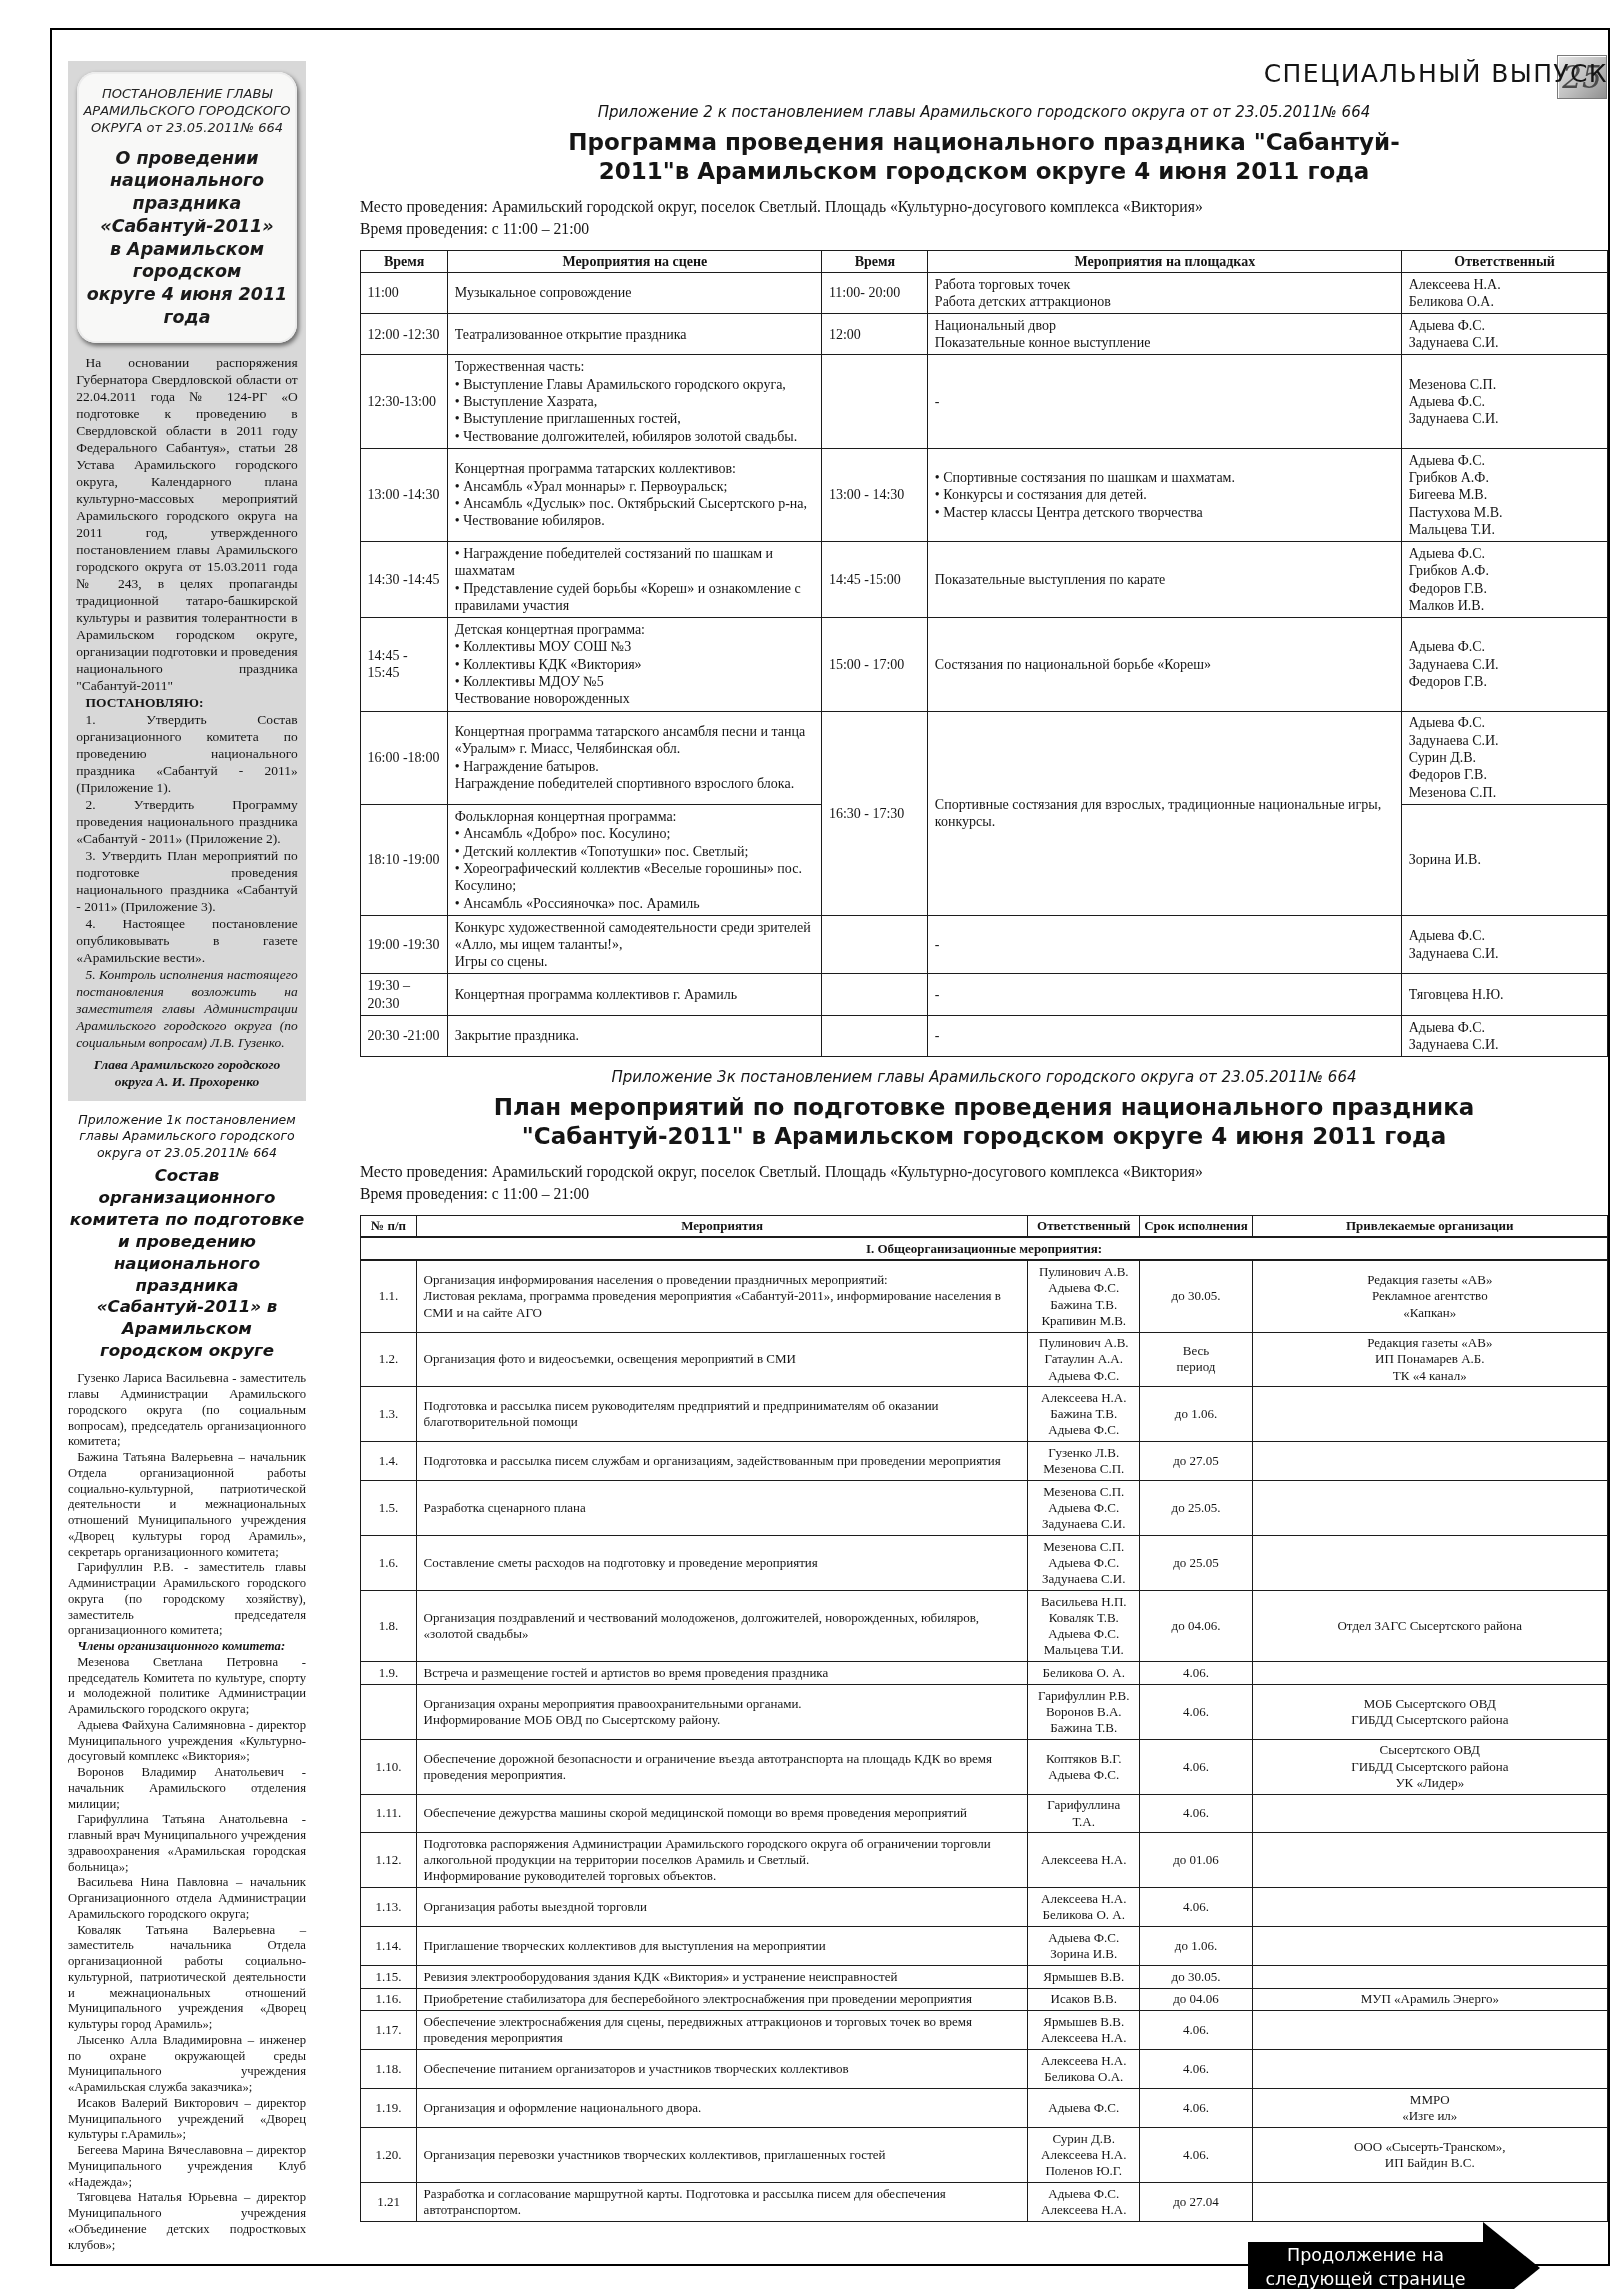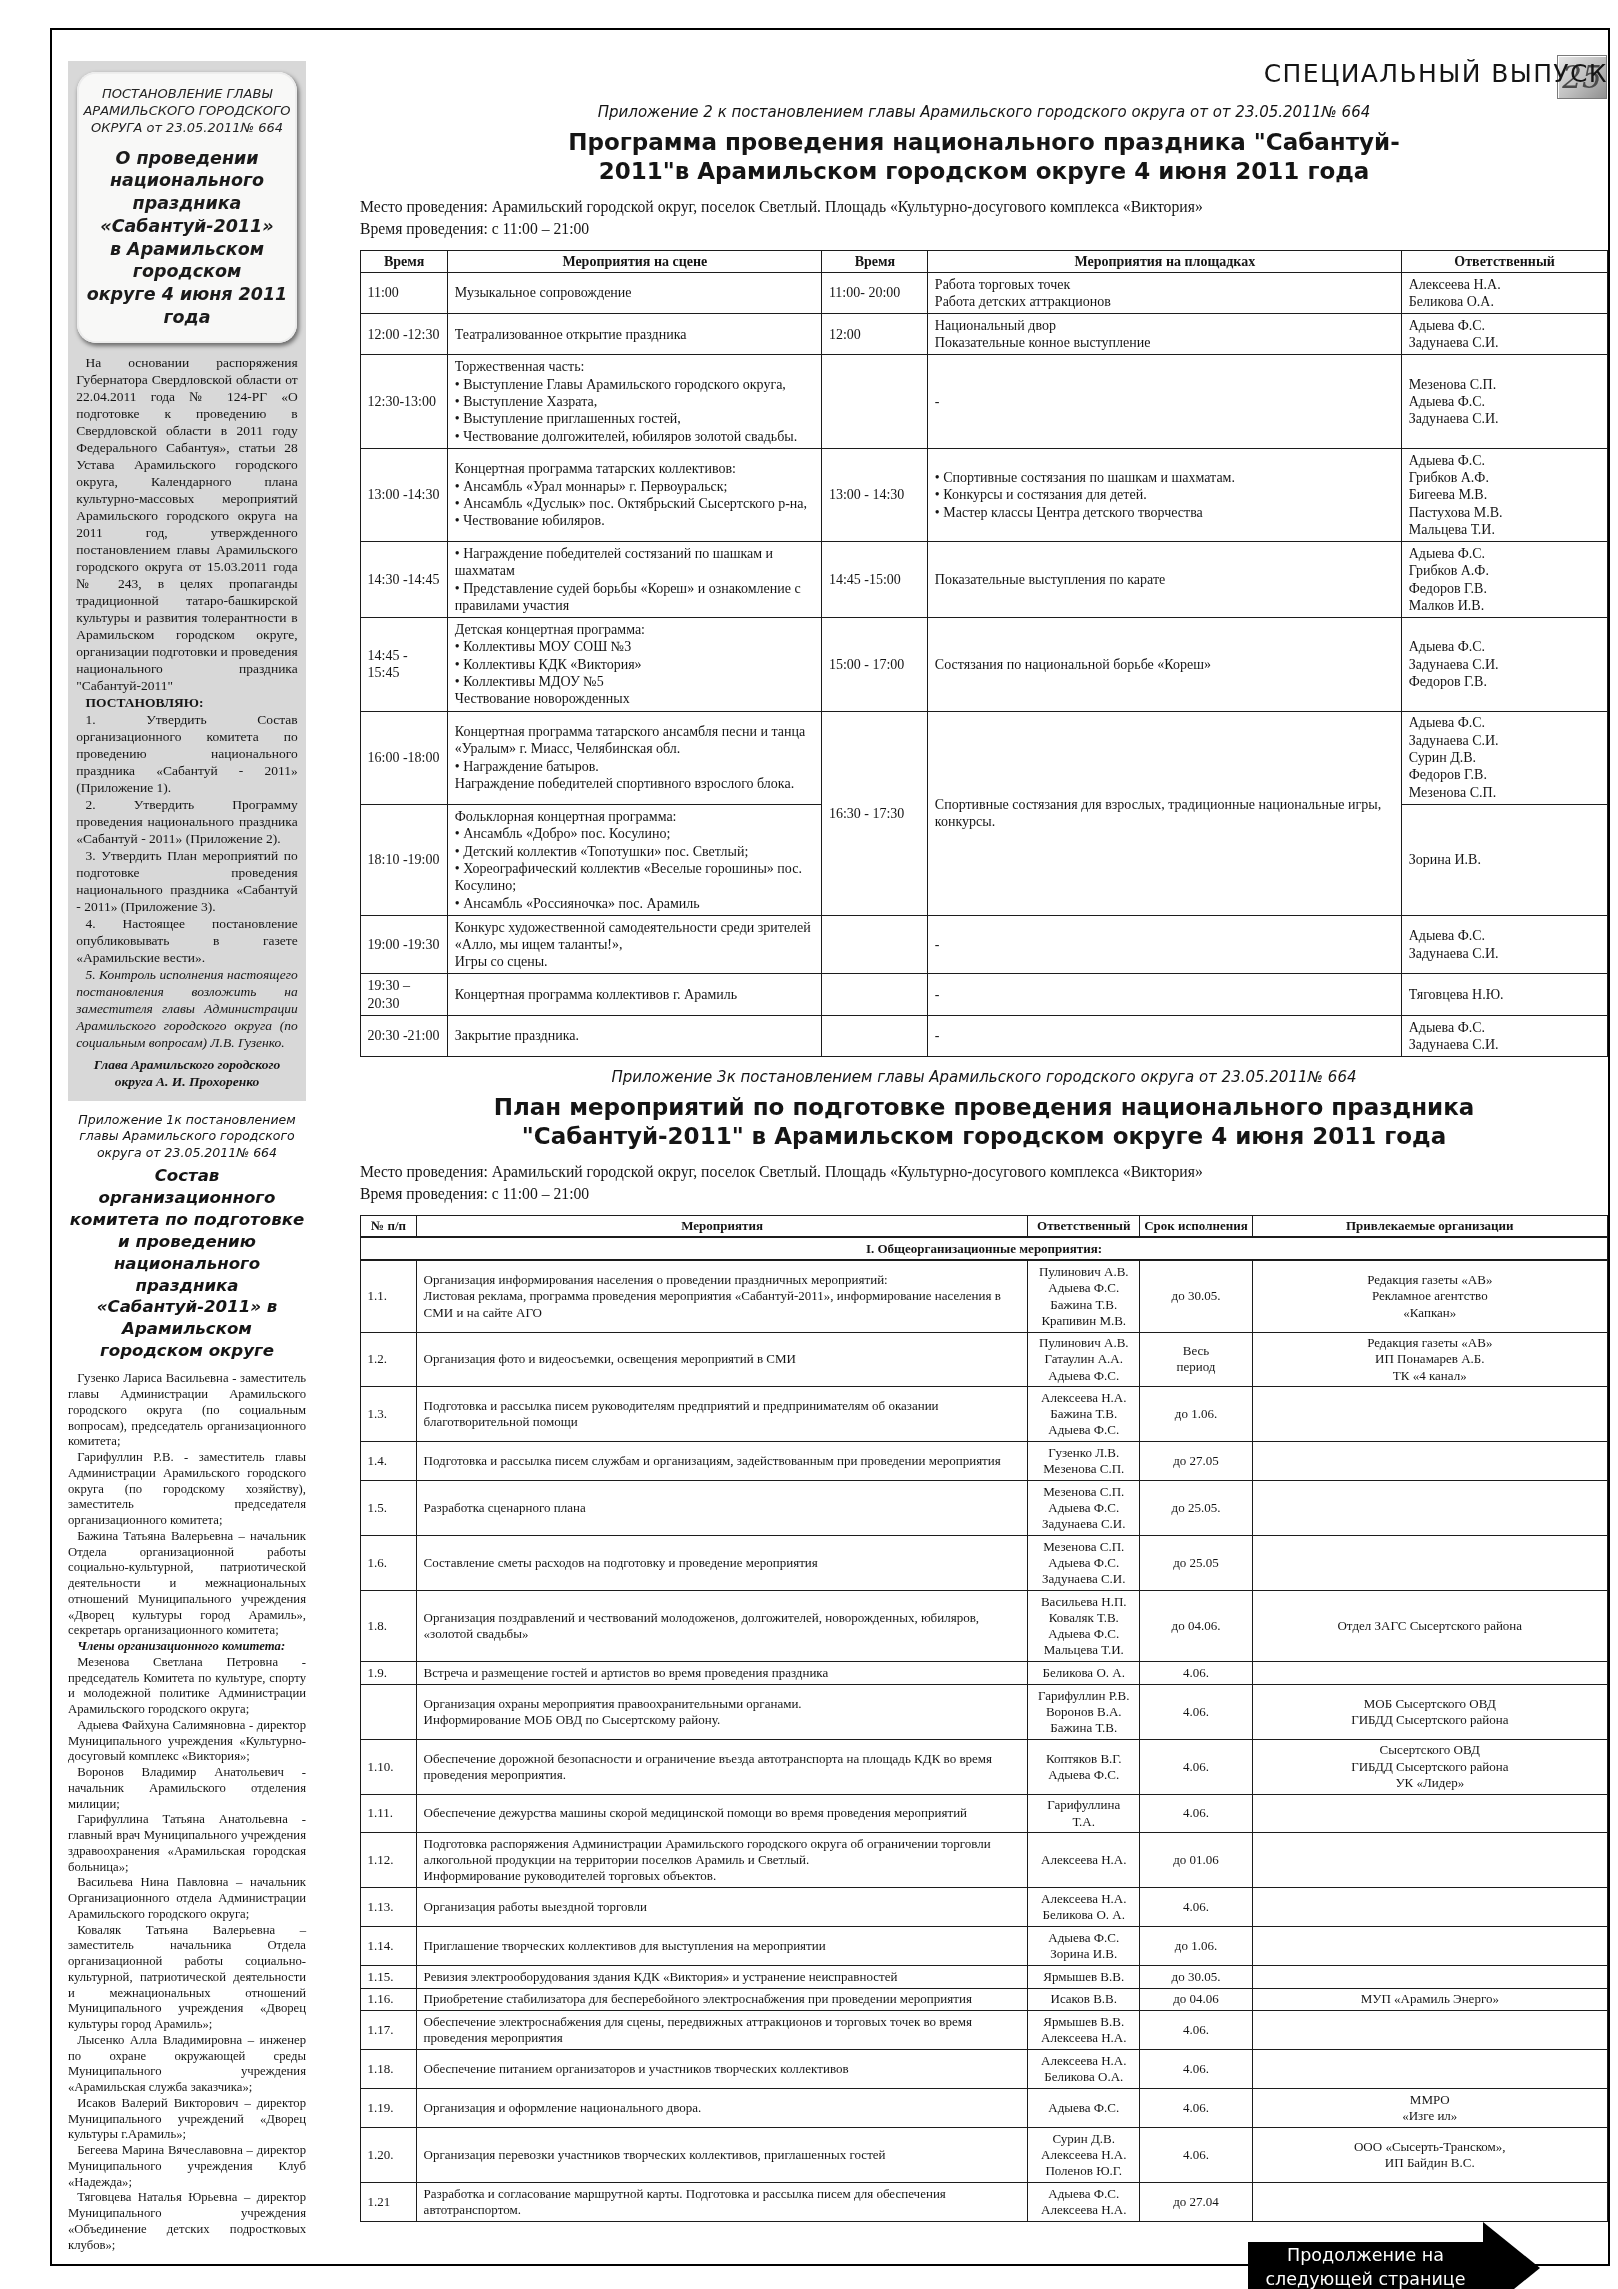--- a/index.html
+++ b/index.html
@@ -44,21 +44,21 @@
   .sect-title{font-family:"DejaVu Sans",sans-serif;font-weight:bold;font-size:23px;
               text-align:center;line-height:1.28;margin:5.5px 0 9.2px;white-space:pre-line;}
   .meta{font-size:15.7px;line-height:1.4;}
 
   table{border-collapse:collapse;width:100%;margin:10px 0 11px;table-layout:fixed;border-radius:22px;}
   td,th{border:1.5px solid #1c1c1c;padding:2.8px 6.5px;line-height:1.24;
         white-space:pre-line;vertical-align:middle;word-wrap:break-word;}
   th{font-weight:bold;text-align:center;padding:1.8px 2.8px;}
   #program-table td,#program-table th{font-size:14px;}
   #plan-table td,#plan-table th{font-size:13px;}
-  #plan-table td:nth-child(1){text-align:left;}
+  #plan-table td:nth-child(1){text-align:center;}
   #plan-table td:nth-child(3),#plan-table td:nth-child(4),#plan-table td:nth-child(5){text-align:center;}
   #plan-table td.section{font-weight:bold;text-align:center;border-top:2.8px double #1c1c1c;border-bottom:2.8px double #1c1c1c;}
   #program-table td{vertical-align:middle;}
 
   
   .continue{position:relative;width:305px;height:70px;margin-left:auto;margin-right:55px;margin-top:5.5px;}
   .continue .bar{position:absolute;left:0;top:9.2px;width:235px;height:52px;background:#000;color:#fff;
                  font-family:"DejaVu Sans",sans-serif;font-size:17.5px;line-height:1.35;
                  display:flex;align-items:center;justify-content:center;text-align:center;white-space:pre-line;}
   .continue .tip{position:absolute;left:235px;top:-11px;width:0;height:0;
@@ -90,22 +90,22 @@
           <p>3. Утвердить План мероприятий  по подготовке проведения  национального праздника «Сабантуй - 2011» (Приложение 3).</p>
           <p>4. Настоящее постановление опубликовывать в газете «Арамильские вести».</p>
           <p class="italic">5. Контроль исполнения настоящего постановления возложить на заместителя главы Администрации  Арамильского  городского округа (по социальным вопросам) Л.В. Гузенко.</p>
           <p class="sign">Глава Арамильского городского округа А. И. Прохоренко</p>
         </div>
     </div>
     <div class="app1-note">Приложение 1к постановлением главы Арамильского городского округа от 23.05.2011№ 664</div>
     <div class="app1-title">Состав организационного комитета по подготовке и проведению национального праздника «Сабантуй-2011» в Арамильском городском округе</div>
     <div class="committee" id="committee">
         <p>Гузенко Лариса Васильевна - заместитель главы Администрации Арамильского городского округа (по социальным вопросам), председатель организационного комитета;</p>
+        <p>Бажина Татьяна Валерьевна – начальник Отдела организационной работы социально-культурной, патриотической деятельности и межнациональных отношений Муниципального учреждения «Дворец культуры город Арамиль», секретарь организационного комитета;</p>
         <p>Гарифуллин Р.В. -  заместитель главы Администрации Арамильского городского округа (по городскому хозяйству), заместитель председателя организационного комитета;</p>
-        <p>Бажина Татьяна Валерьевна – начальник Отдела организационной работы социально-культурной, патриотической деятельности и межнациональных отношений Муниципального учреждения «Дворец культуры город Арамиль», секретарь организационного комитета;</p>
         <p class="bold">Члены организационного комитета:</p>
         <p>Мезенова Светлана Петровна - председатель Комитета по культуре, спорту и молодежной политике Администрации Арамильского городского округа;</p>
         <p>Адыева Файхуна Салимяновна - директор Муниципального учреждения «Культурно-досуговый комплекс «Виктория»;</p>
         <p>Воронов Владимир Анатольевич - начальник Арамильского отделения милиции;</p>
         <p>Гарифуллина Татьяна Анатольевна - главный врач Муниципального учреждения здравоохранения «Арамильская городская больница»;</p>
         <p>Васильева Нина Павловна – начальник Организационного отдела Администрации Арамильского городского округа;</p>
         <p>Коваляк Татьяна Валерьевна – заместитель начальника Отдела организационной работы социально-культурной, патриотической деятельности и межнациональных отношений Муниципального учреждения «Дворец культуры город Арамиль»;</p>
         <p>Лысенко Алла Владимировна – инженер по охране окружающей среды Муниципального учреждения «Арамильская служба заказчика»;</p>
         <p>Исаков Валерий Викторович – директор Муниципального учреждений «Дворец культуры г.Арамиль»;</p>
         <p>Бегеева Марина Вячеславовна – директор Муниципального учреждения Клуб «Надежда»;</p>

